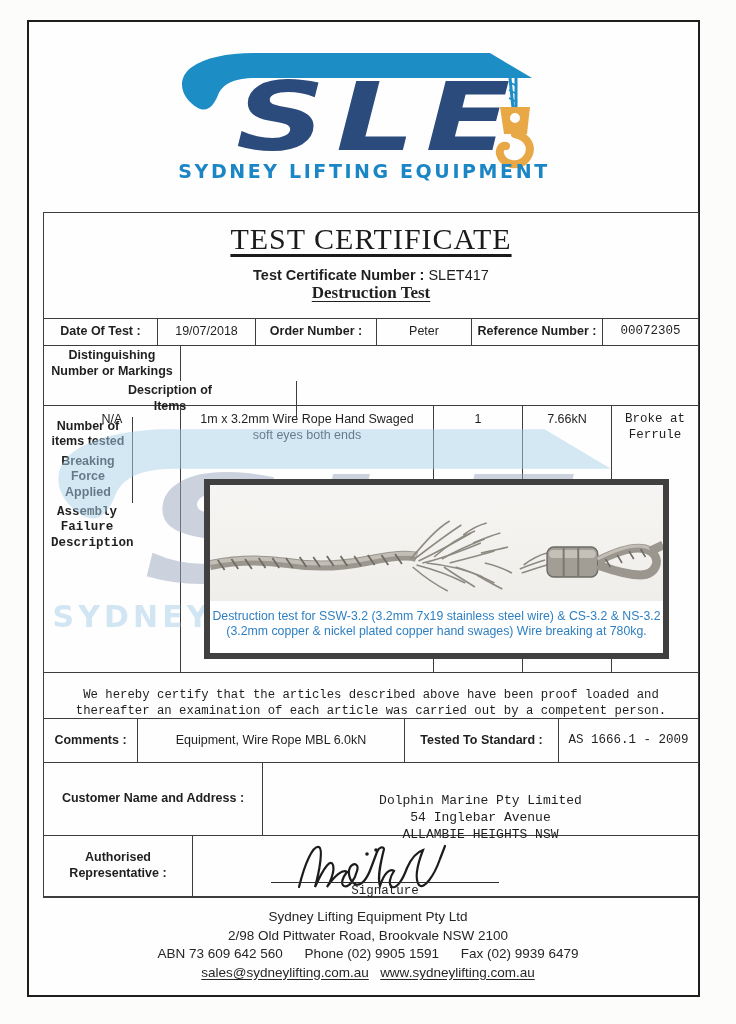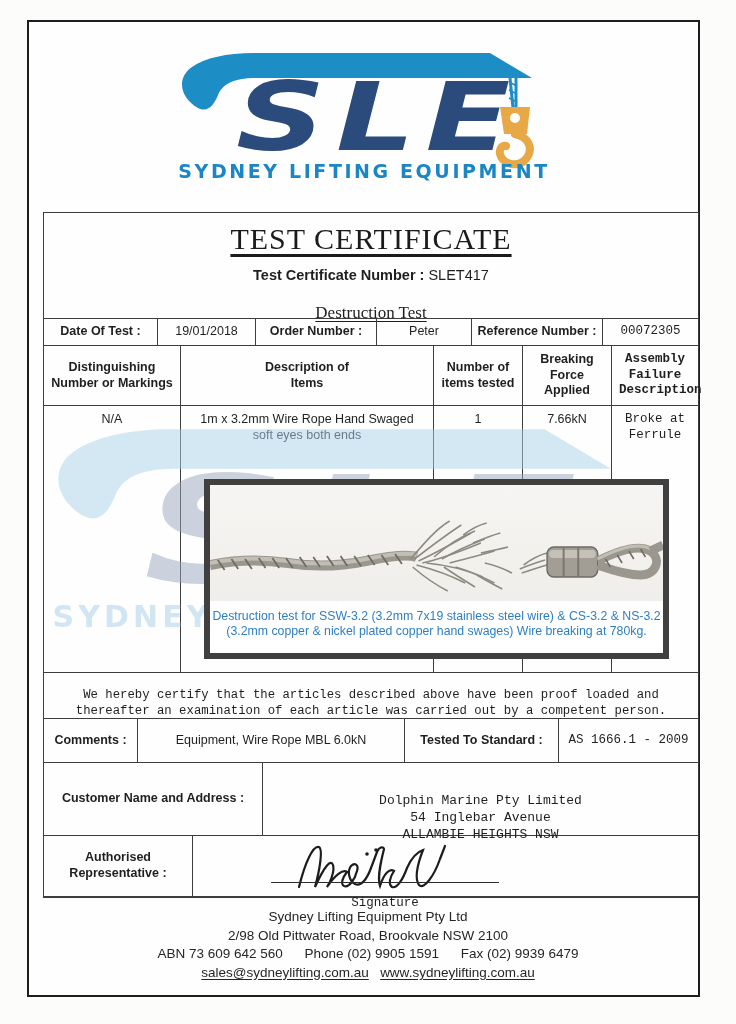--- a/index.html
+++ b/index.html
@@ -31,25 +31,25 @@
   .bold{font-weight:bold;}
   
   .row-title{height:106px;display:block;text-align:center;padding-top:9px;box-sizing:border-box;}
   .doc-title{
     font-family:"Liberation Serif", serif;font-size:30px;letter-spacing:1px;
     text-decoration:underline;text-underline-offset:5px;color:#1b1b1b;margin:0;
     font-weight:normal;
   }
   .cert-num{font-size:14.5px;margin-top:11px;}
   .doc-subtitle{
-    font-family:"Liberation Serif", serif;font-size:17px;margin-top:20px;
-    text-decoration:underline;text-underline-offset:3px;
+    font-family:"Liberation Serif", serif;font-size:17px;margin-top:0;
+    text-decoration:underline;text-underline-offset:3px;font-weight:bold;
   }
   .row-date{height:27px;}
-  .row-head{height:60px;}
+  .row-head{height:60px;flex-direction:column;}
   .row-head .cell{font-weight:bold;}
   .row-data{height:267px;}
   .row-certify{height:46px;}
   .row-certify .cell{padding:4px 18px;font-size:12.3px;margin-top:16px;}
   .row-comments{height:44px;}
   .row-customer{height:73px;}
   .row-auth{height:61px;}
   .addr-lines{line-height:17px;font-size:13px;margin-top:36px;}
   
   .watermark{position:absolute;left:8px;top:202px;width:600px;height:221px;opacity:.5;pointer-events:none;z-index:2;}
@@ -59,21 +59,21 @@
   }
   .photo-box svg.photo{display:block;width:100%;height:116px;}
   .photo-caption{
     color:#2e7fc2;font-size:12.3px;line-height:15px;text-align:center;
     width:452px;margin:8px auto 0 auto;
   }
   
   .sig-cell{position:relative;display:block;border-right:none;}
   .sig-scribble{position:absolute;left:100px;top:1px;}
   .sig-line{position:absolute;left:78px;top:46px;width:228px;border-top:1.5px solid #2c2c2c;}
-  .sig-label{position:absolute;left:78px;top:60px;width:228px;text-align:center;font-size:12.5px;}
+  .sig-label{position:absolute;left:78px;top:48px;width:228px;text-align:center;font-size:12.5px;}
   
   .footer{position:absolute;left:0;top:908px;width:736px;text-align:center;font-size:13.5px;line-height:18.5px;color:#262626;}
   .footer a{color:#262626;text-decoration:underline;text-underline-offset:2px;}
   .abn-line span{margin:0 9px;}
 </style>
 </head>
 <body>
 
 <div class="page-frame"></div>
 
@@ -106,21 +106,21 @@
     <h1 class="doc-title">TEST CERTIFICATE</h1>
     <div class="cert-num">
       <span class="bold">Test Certificate Number :</span>
       <span>SLET417</span>
     </div>
     <div class="doc-subtitle">Destruction Test</div>
   </div>
 
   <div class="ct-row row-date">
     <div class="cell bold" style="width:114px">Date Of Test :</div>
-    <div class="cell" style="width:98px">19/01/2018</div>
+    <div class="cell" style="width:98px">19/07/2018</div>
     <div class="cell bold" style="width:121px">Order Number :</div>
     <div class="cell" style="width:95px">Peter</div>
     <div class="cell bold" style="width:131px">Reference Number :</div>
     <div class="cell" style="width:95px">00072305</div>
   </div>
 
   <div class="ct-row row-head">
     <div class="cell" style="width:137px">
       <span>Distinguishing Number or Markings</span>
     </div>

